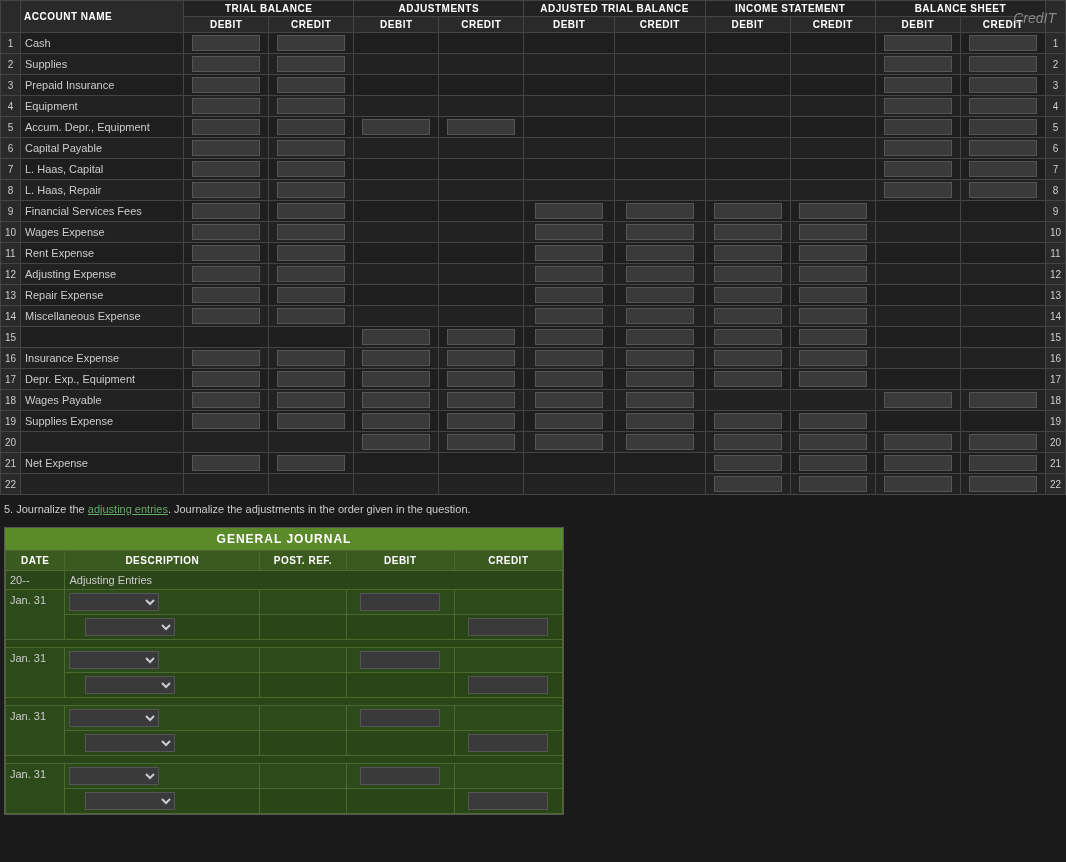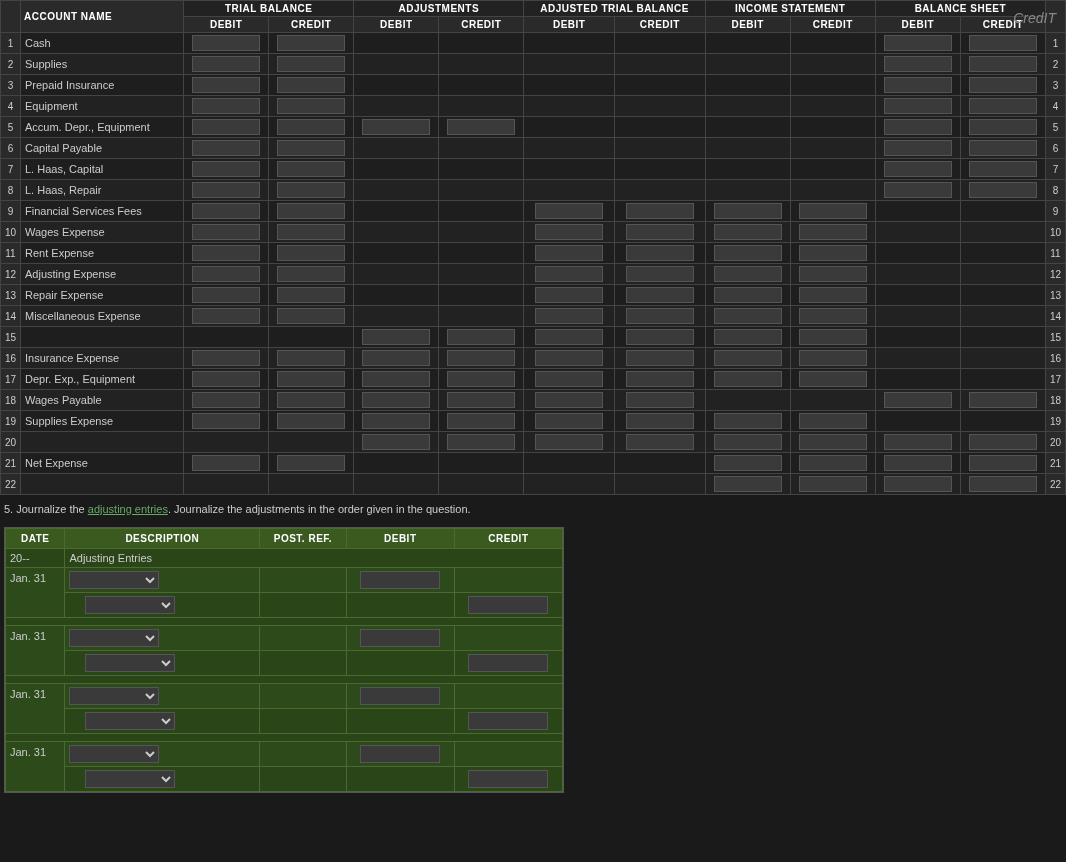--- a/index.html
+++ b/index.html
@@ -563,20 +563,21 @@
         </tr>
       </tbody>
   </table>
 </div>
 
 <div class="instruction">
   <span>5. Journalize the </span><a href="#">adjusting entries</a><span>. Journalize the adjustments in the order given in the question.</span>
 </div>
 
 <div class="journal-container">
+  <div class="journal-title">GENERAL JOURNAL</div>
   <table class="journal">
     <thead>
       <tr>
         <th style="width:55px;">DATE</th>
         <th style="width:180px;">DESCRIPTION</th>
         <th style="width:80px;">POST. REF.</th>
         <th style="width:100px;">DEBIT</th>
         <th style="width:100px;">CREDIT</th>
       </tr>
     </thead>

